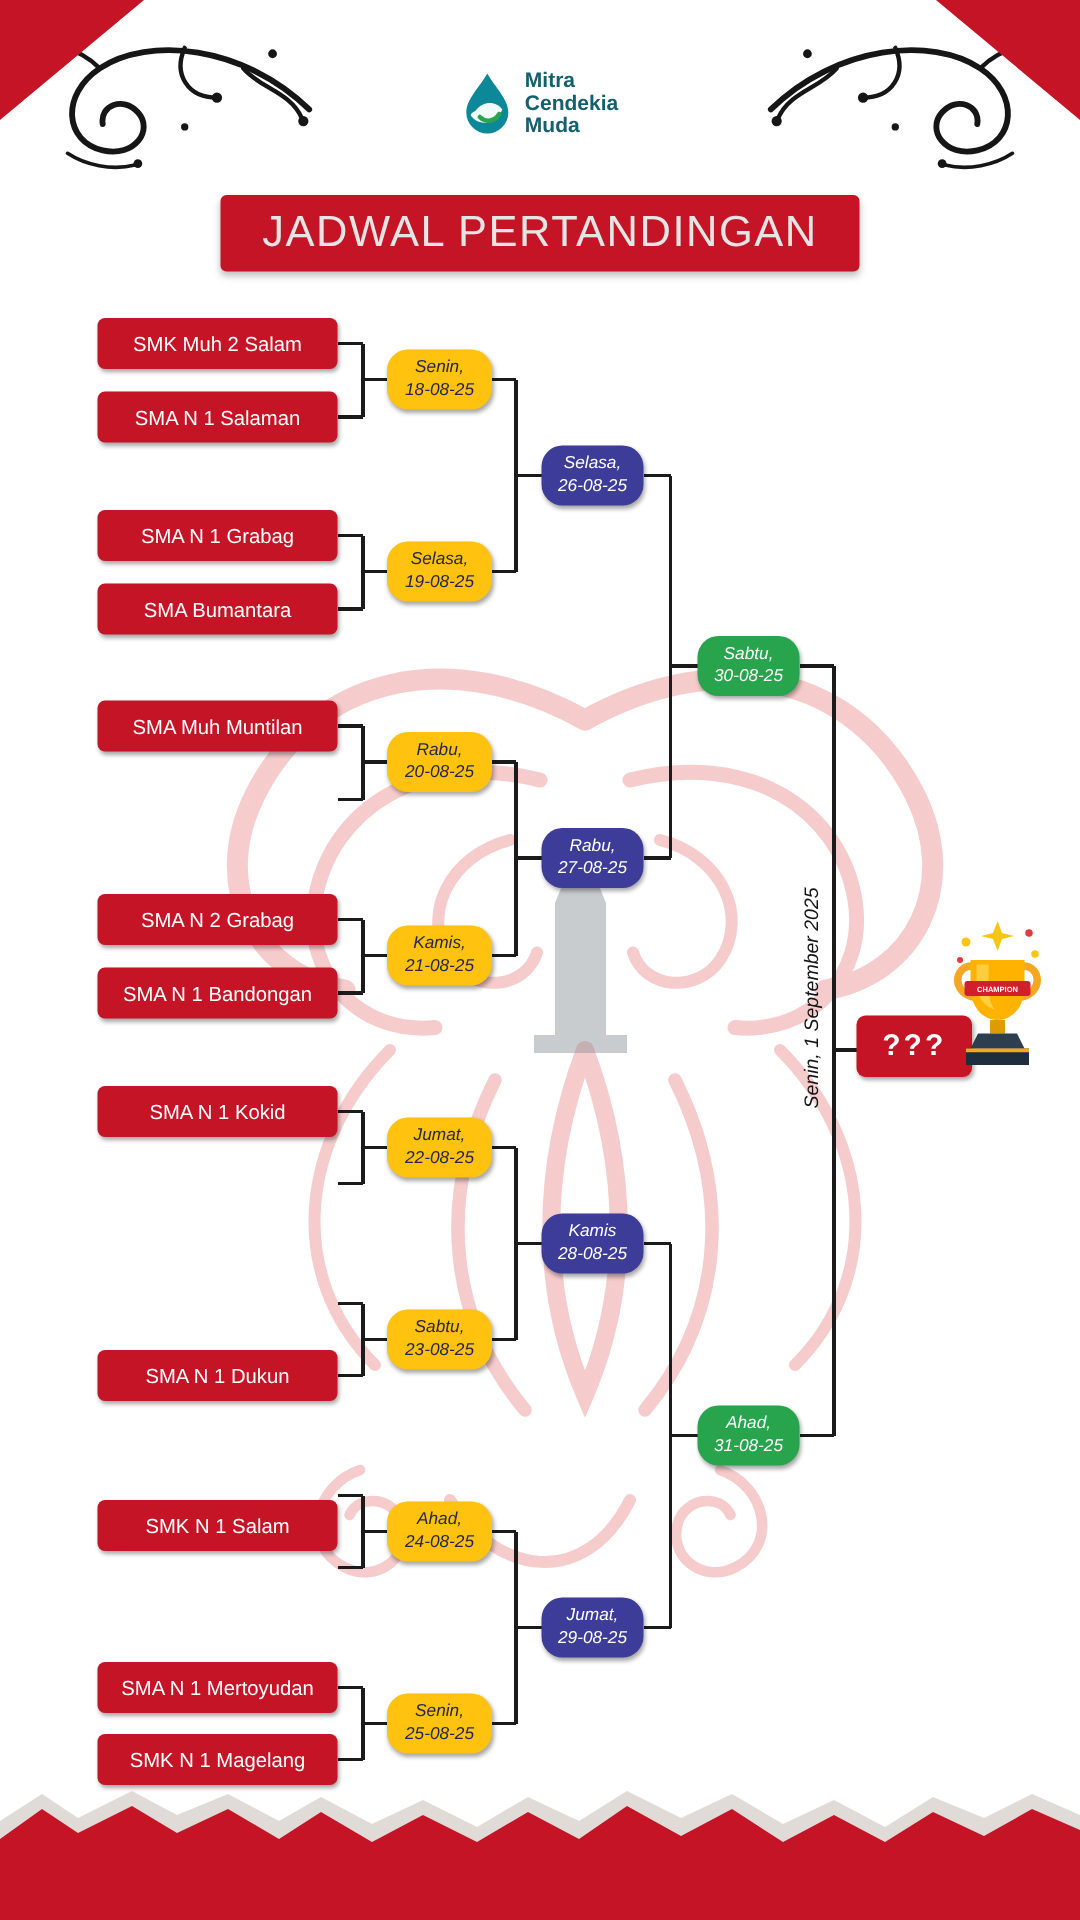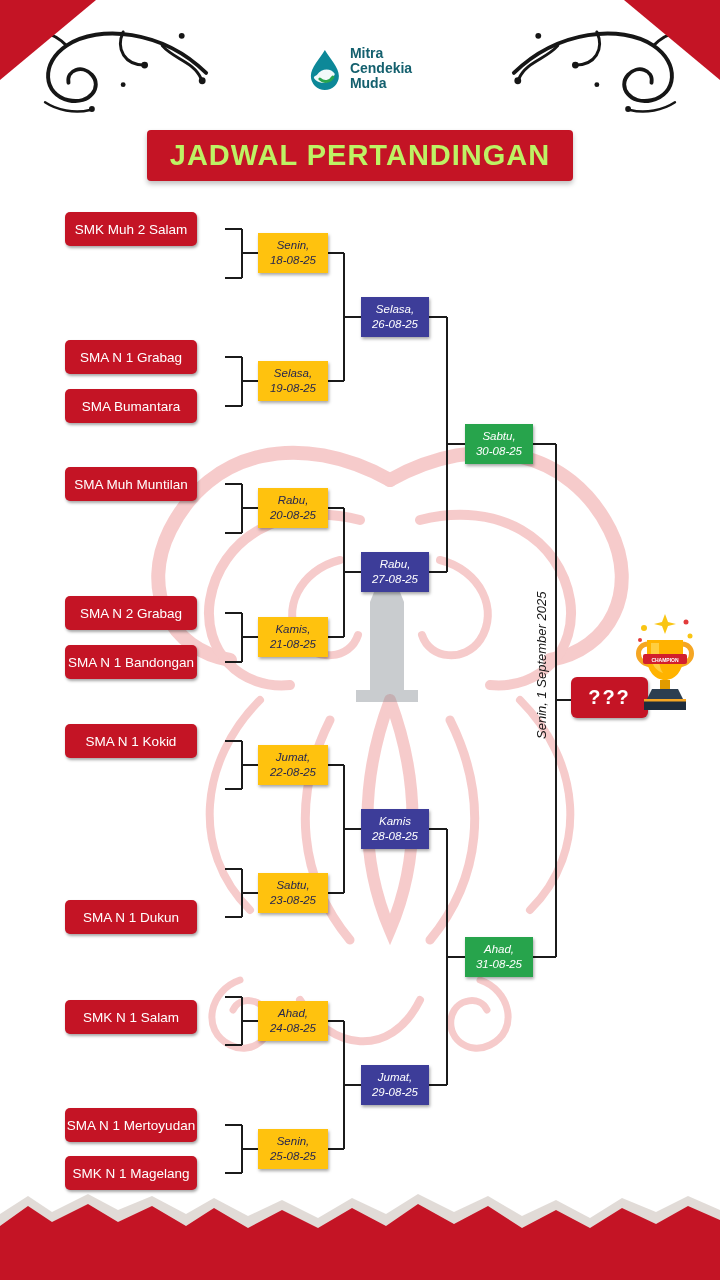--- a/index.html
+++ b/index.html
@@ -16,38 +16,38 @@
   .corner{position:absolute;top:0;width:96px;height:80px;background:var(--red);z-index:6;}
   .corner.left{left:0;clip-path:polygon(0 0,100% 0,0 100%);}
   .corner.right{right:0;clip-path:polygon(0 0,100% 0,100% 100%);}
 
   
   .flourish{position:absolute;top:16px;width:205px;height:108px;z-index:5;}
   .flourish.left{left:6px;}
   .flourish.right{right:6px;transform:scaleX(-1);}
 
   
-  .logo{position:absolute;top:46px;left:50%;transform:translateX(-50%);display:flex;align-items:flex-end;gap:8px;z-index:5;}
+  .logo{position:absolute;top:46px;left:50%;transform:translateX(-50%);display:flex;align-items:center;gap:8px;z-index:5;}
   .logo-text{color:#14606e;font-weight:bold;font-size:14px;line-height:1.08;}
 
   
   .banner{position:absolute;left:147px;top:130px;width:426px;height:51px;background:var(--red);
     border-radius:4px;display:flex;align-items:center;justify-content:center;
     box-shadow:0 3px 5px rgba(0,0,0,.25);z-index:5;}
-  .banner h1{color:#bef264;font-size:29px;font-weight:bold;letter-spacing:1px;}
+  .banner h1{color:#e5e5e5;font-size:29px;font-weight:normal;letter-spacing:1px;}
 
   
   .watermark{position:absolute;left:0;top:0;z-index:1;pointer-events:none;}
   .lines{position:absolute;left:0;top:0;z-index:2;pointer-events:none;}
 
   
-  .team{position:absolute;left:65px;width:132px;height:34px;background:var(--red);border-radius:5px;
+  .team{position:absolute;left:65px;width:160px;height:34px;background:var(--red);border-radius:5px;
     color:#fff;display:flex;align-items:center;justify-content:center;font-size:13.5px;
     box-shadow:1px 2px 3px rgba(0,0,0,.35);z-index:3;text-align:left;}
-  .match{position:absolute;width:70px;height:40px;border-radius:0;display:flex;flex-direction:column;
+  .match{position:absolute;width:70px;height:40px;border-radius:14px;display:flex;flex-direction:column;
     align-items:center;justify-content:center;font-size:11.5px;font-style:italic;line-height:1.3;
     box-shadow:1px 2px 3px rgba(0,0,0,.35);z-index:3;text-align:center;}
   .match.r1{left:258px;background:var(--yellow);color:#26264f;}
   .match.qf{left:361px;width:68px;background:var(--blue);color:#fff;}
   .match.sf{left:465px;width:68px;background:var(--green);color:#fff;}
 
   .final-label{position:absolute;left:529px;top:549px;width:24px;height:232px;
     writing-mode:vertical-rl;transform:rotate(180deg);display:flex;align-items:center;justify-content:center;
     font-size:13px;font-style:italic;color:#141414;z-index:3;white-space:nowrap;}
 
@@ -156,20 +156,21 @@
       M328 253 H344 M328 381 H344 M344 253 V381 M344 317 H361
       M328 508 H344 M328 637 H344 M344 508 V637 M344 572 H361
       M328 765 H344 M328 893 H344 M344 765 V893 M344 829 H361
       M328 1021 H344 M328 1149 H344 M344 1021 V1149 M344 1085 H361
       M429 317 H447 M429 572 H447 M447 317 V572 M447 444 H465
       M429 829 H447 M429 1085 H447 M447 829 V1085 M447 957 H465
       M533 444 H556 M533 957 H556 M556 444 V957 M556 700 H571"></path>
   </svg>
 
   <div class="team" style="top:212px">SMK Muh 2 Salam</div>
+  <div class="team" style="top:261px">SMA N 1 Salaman</div>
   <div class="team" style="top:340px">SMA N 1 Grabag</div>
   <div class="team" style="top:389px">SMA Bumantara</div>
   <div class="team" style="top:467px">SMA Muh Muntilan</div>
   <div class="team" style="top:596px">SMA N 2 Grabag</div>
   <div class="team" style="top:645px">SMA N 1 Bandongan</div>
   <div class="team" style="top:724px">SMA N 1 Kokid</div>
   <div class="team" style="top:900px">SMA N 1 Dukun</div>
   <div class="team" style="top:1000px">SMK N 1 Salam</div>
   <div class="team" style="top:1108px">SMA N 1 Mertoyudan</div>
   <div class="team" style="top:1156px">SMK N 1 Magelang</div>

